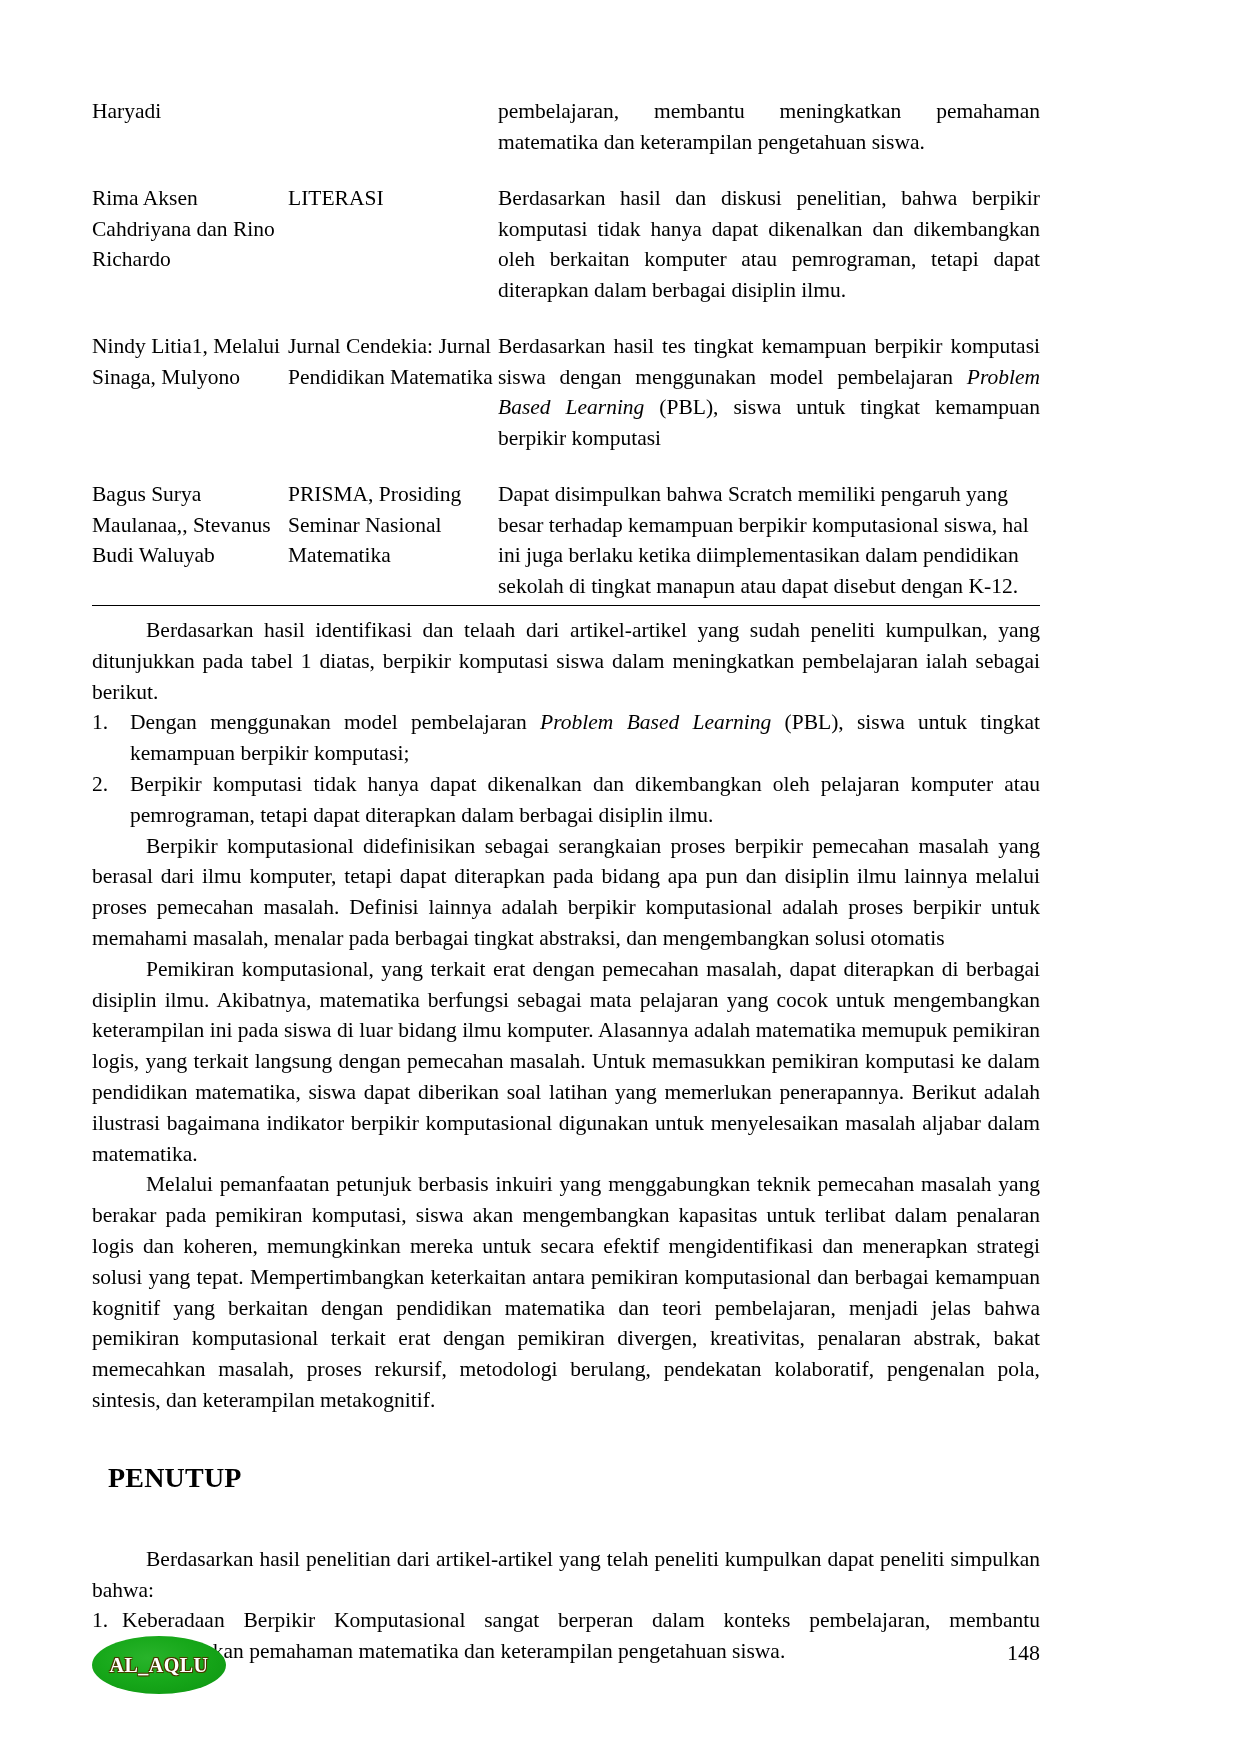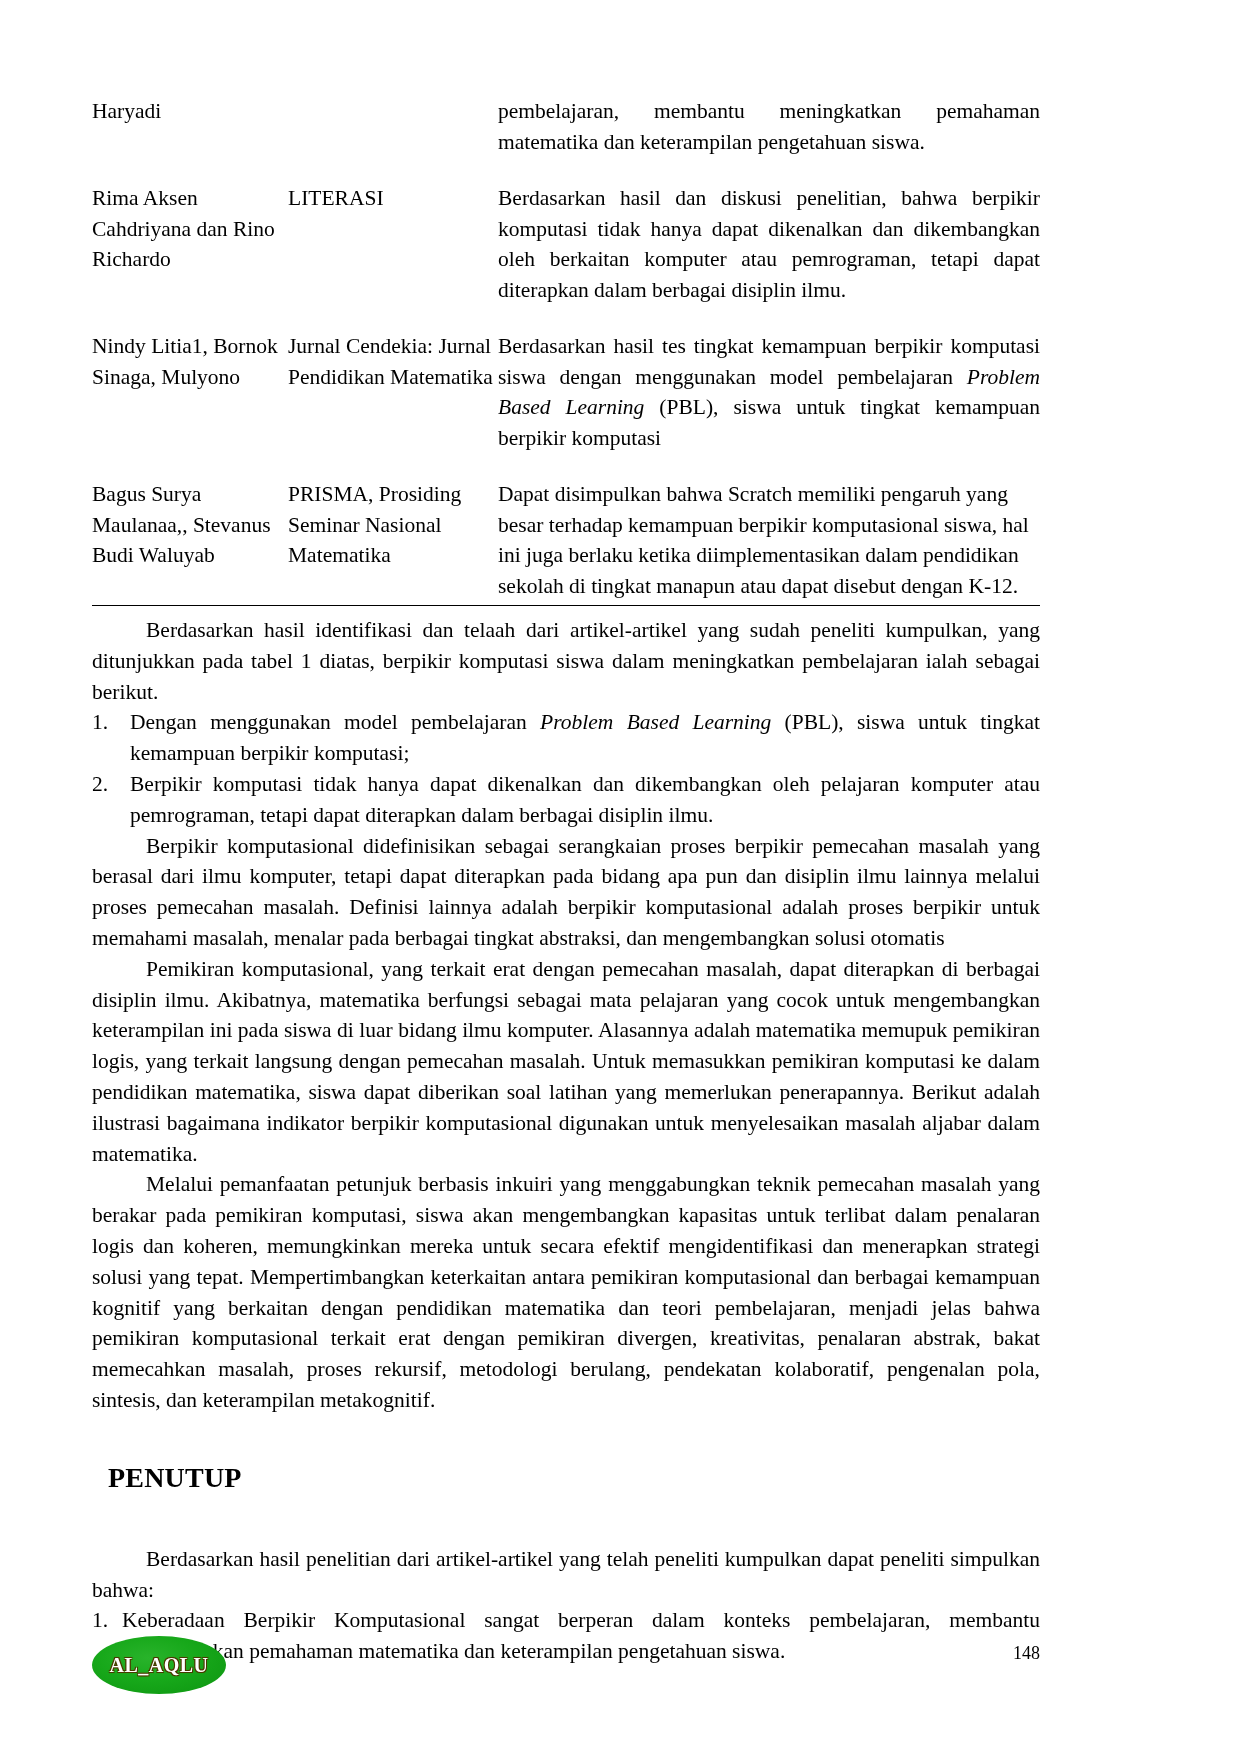--- a/index.html
+++ b/index.html
@@ -137,21 +137,21 @@
       -1px -1px 0 #4a3a00,
        1px -1px 0 #4a3a00,
       -1px  1px 0 #4a3a00,
        1px  1px 0 #4a3a00,
        0    0   2px #8a6d00;
   }
   .page-number {
     position: absolute;
     right: 0;
     top: 4px;
-    font-size: 18px;
+    font-size: 22px;
     line-height: 26px;
   }
 </style>
 </head>
 <body>
 
 <div class="page">
   <div class="content">
 
     <table class="refs">
@@ -166,21 +166,21 @@
 
         <tr class="row-gap">
           <td class="col-author">Rima Aksen Cahdriyana dan Rino Richardo</td>
           <td class="col-journal">LITERASI</td>
           <td class="col-finding">
             <p>Berdasarkan hasil dan diskusi penelitian, bahwa berpikir komputasi tidak hanya dapat dikenalkan dan dikembangkan oleh berkaitan komputer atau pemrograman, tetapi dapat diterapkan dalam berbagai disiplin ilmu.</p>
           </td>
         </tr>
 
         <tr class="row-gap">
-          <td class="col-author">Nindy Litia1, Bornok Sinaga, Mulyono</td>
+          <td class="col-author">Nindy Litia1, Melalui Sinaga, Mulyono</td>
           <td class="col-journal">Jurnal Cendekia: Jurnal Pendidikan Matematika</td>
           <td class="col-finding">
             <p><span>Berdasarkan hasil tes tingkat kemampuan berpikir komputasi siswa dengan menggunakan model pembelajaran </span><i>Problem Based Learning</i><span> (PBL), siswa untuk tingkat kemampuan berpikir komputasi</span></p>
           </td>
         </tr>
 
         <tr>
           <td class="col-author">Bagus Surya Maulanaa,, Stevanus Budi Waluyab</td>
           <td class="col-journal">PRISMA, Prosiding Seminar Nasional Matematika</td>
           <td class="col-finding">

